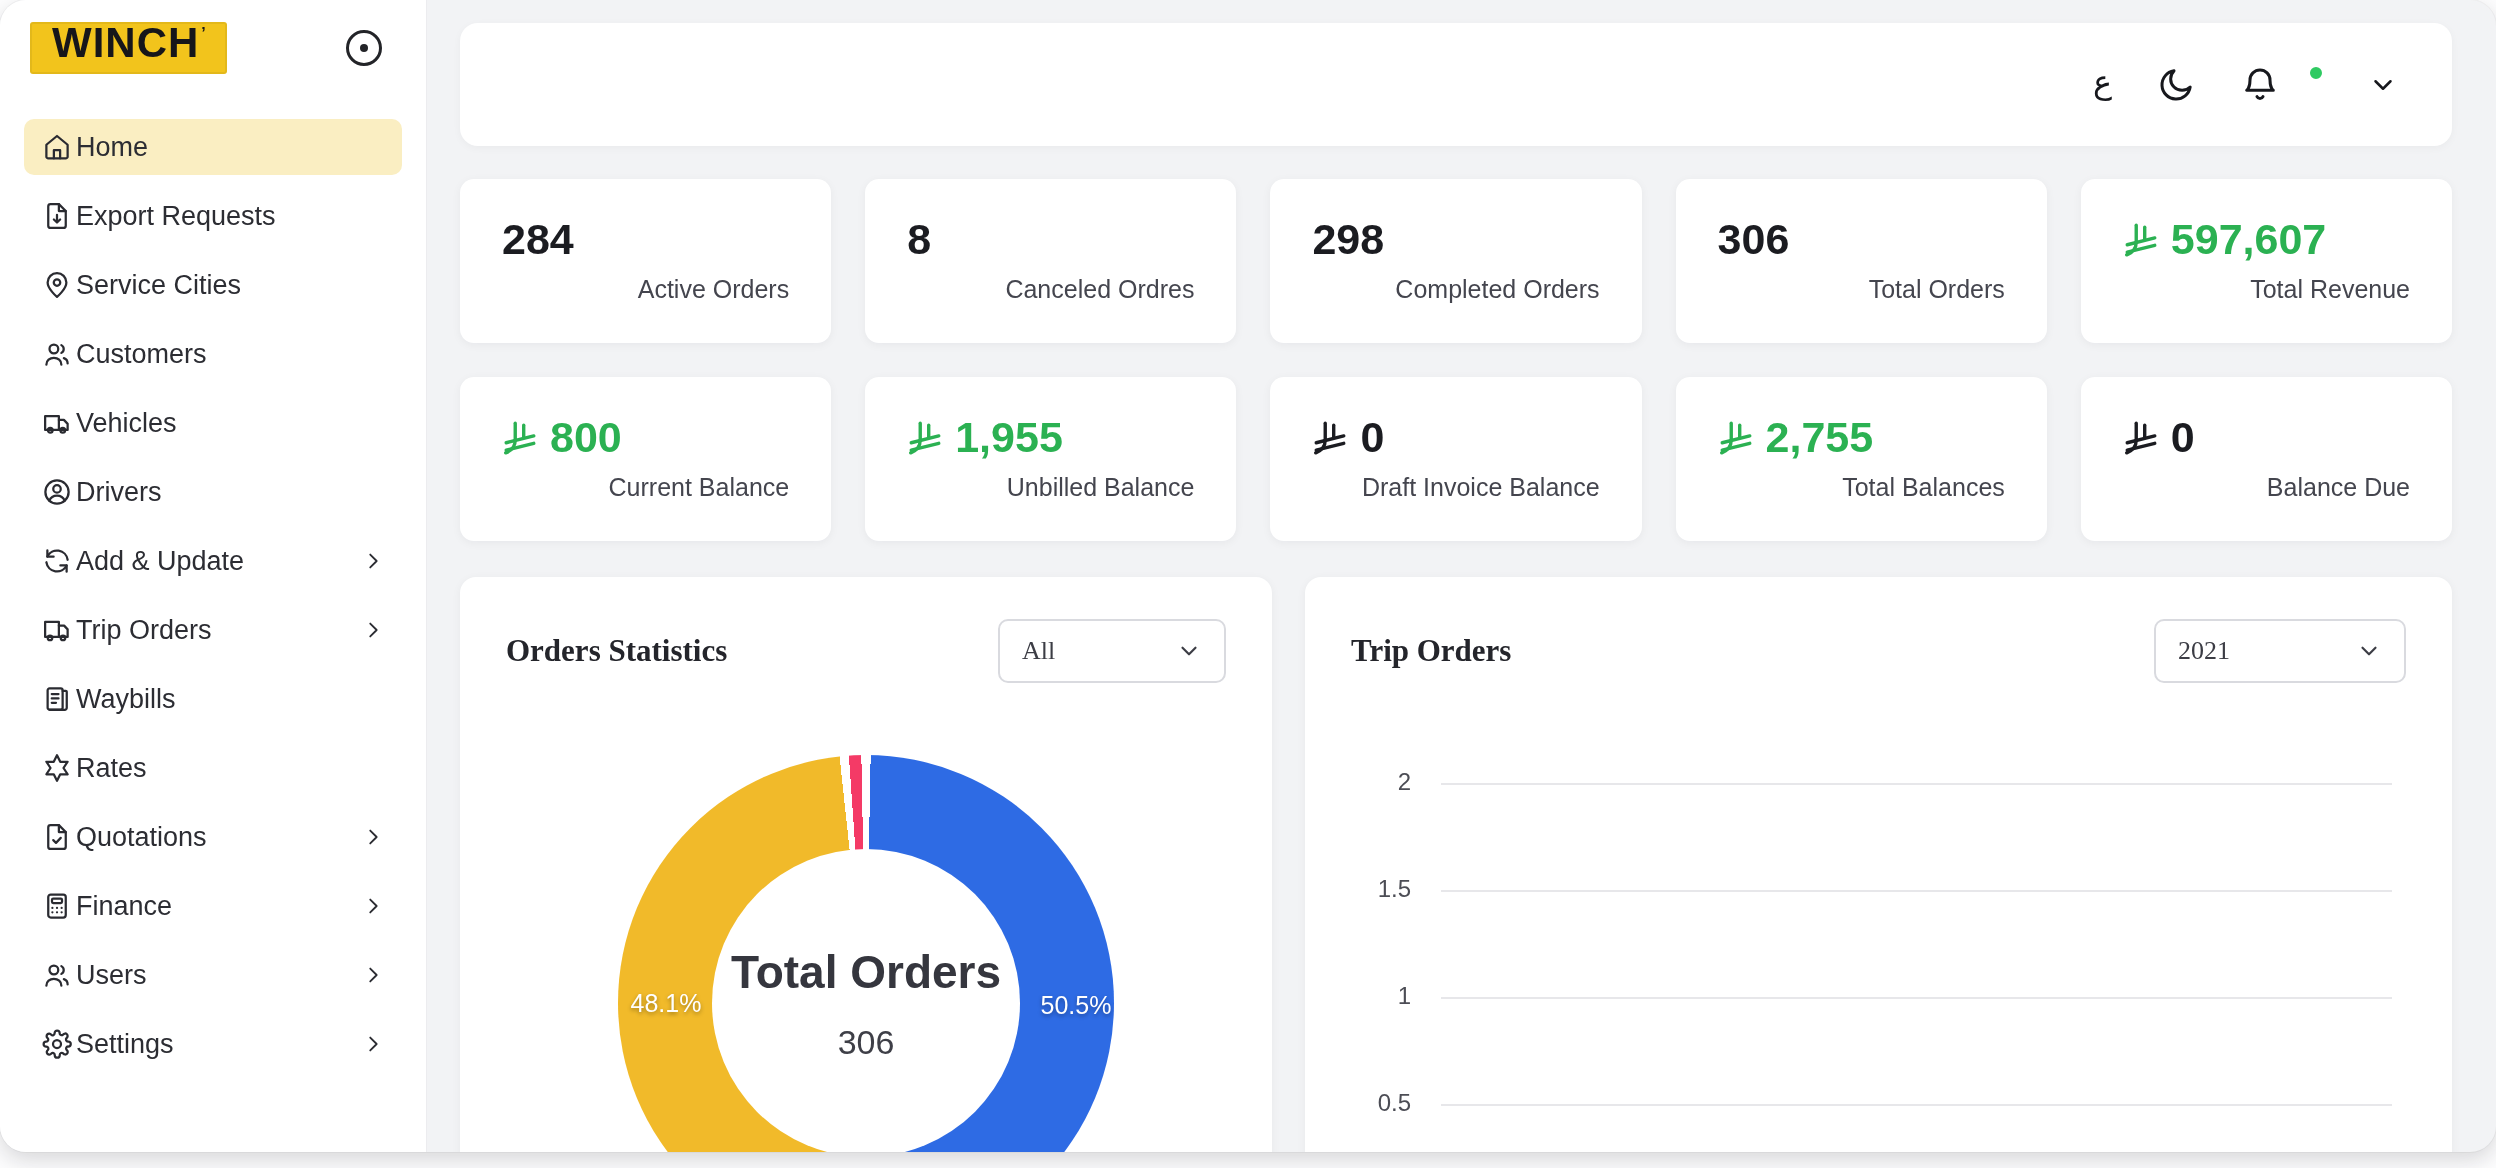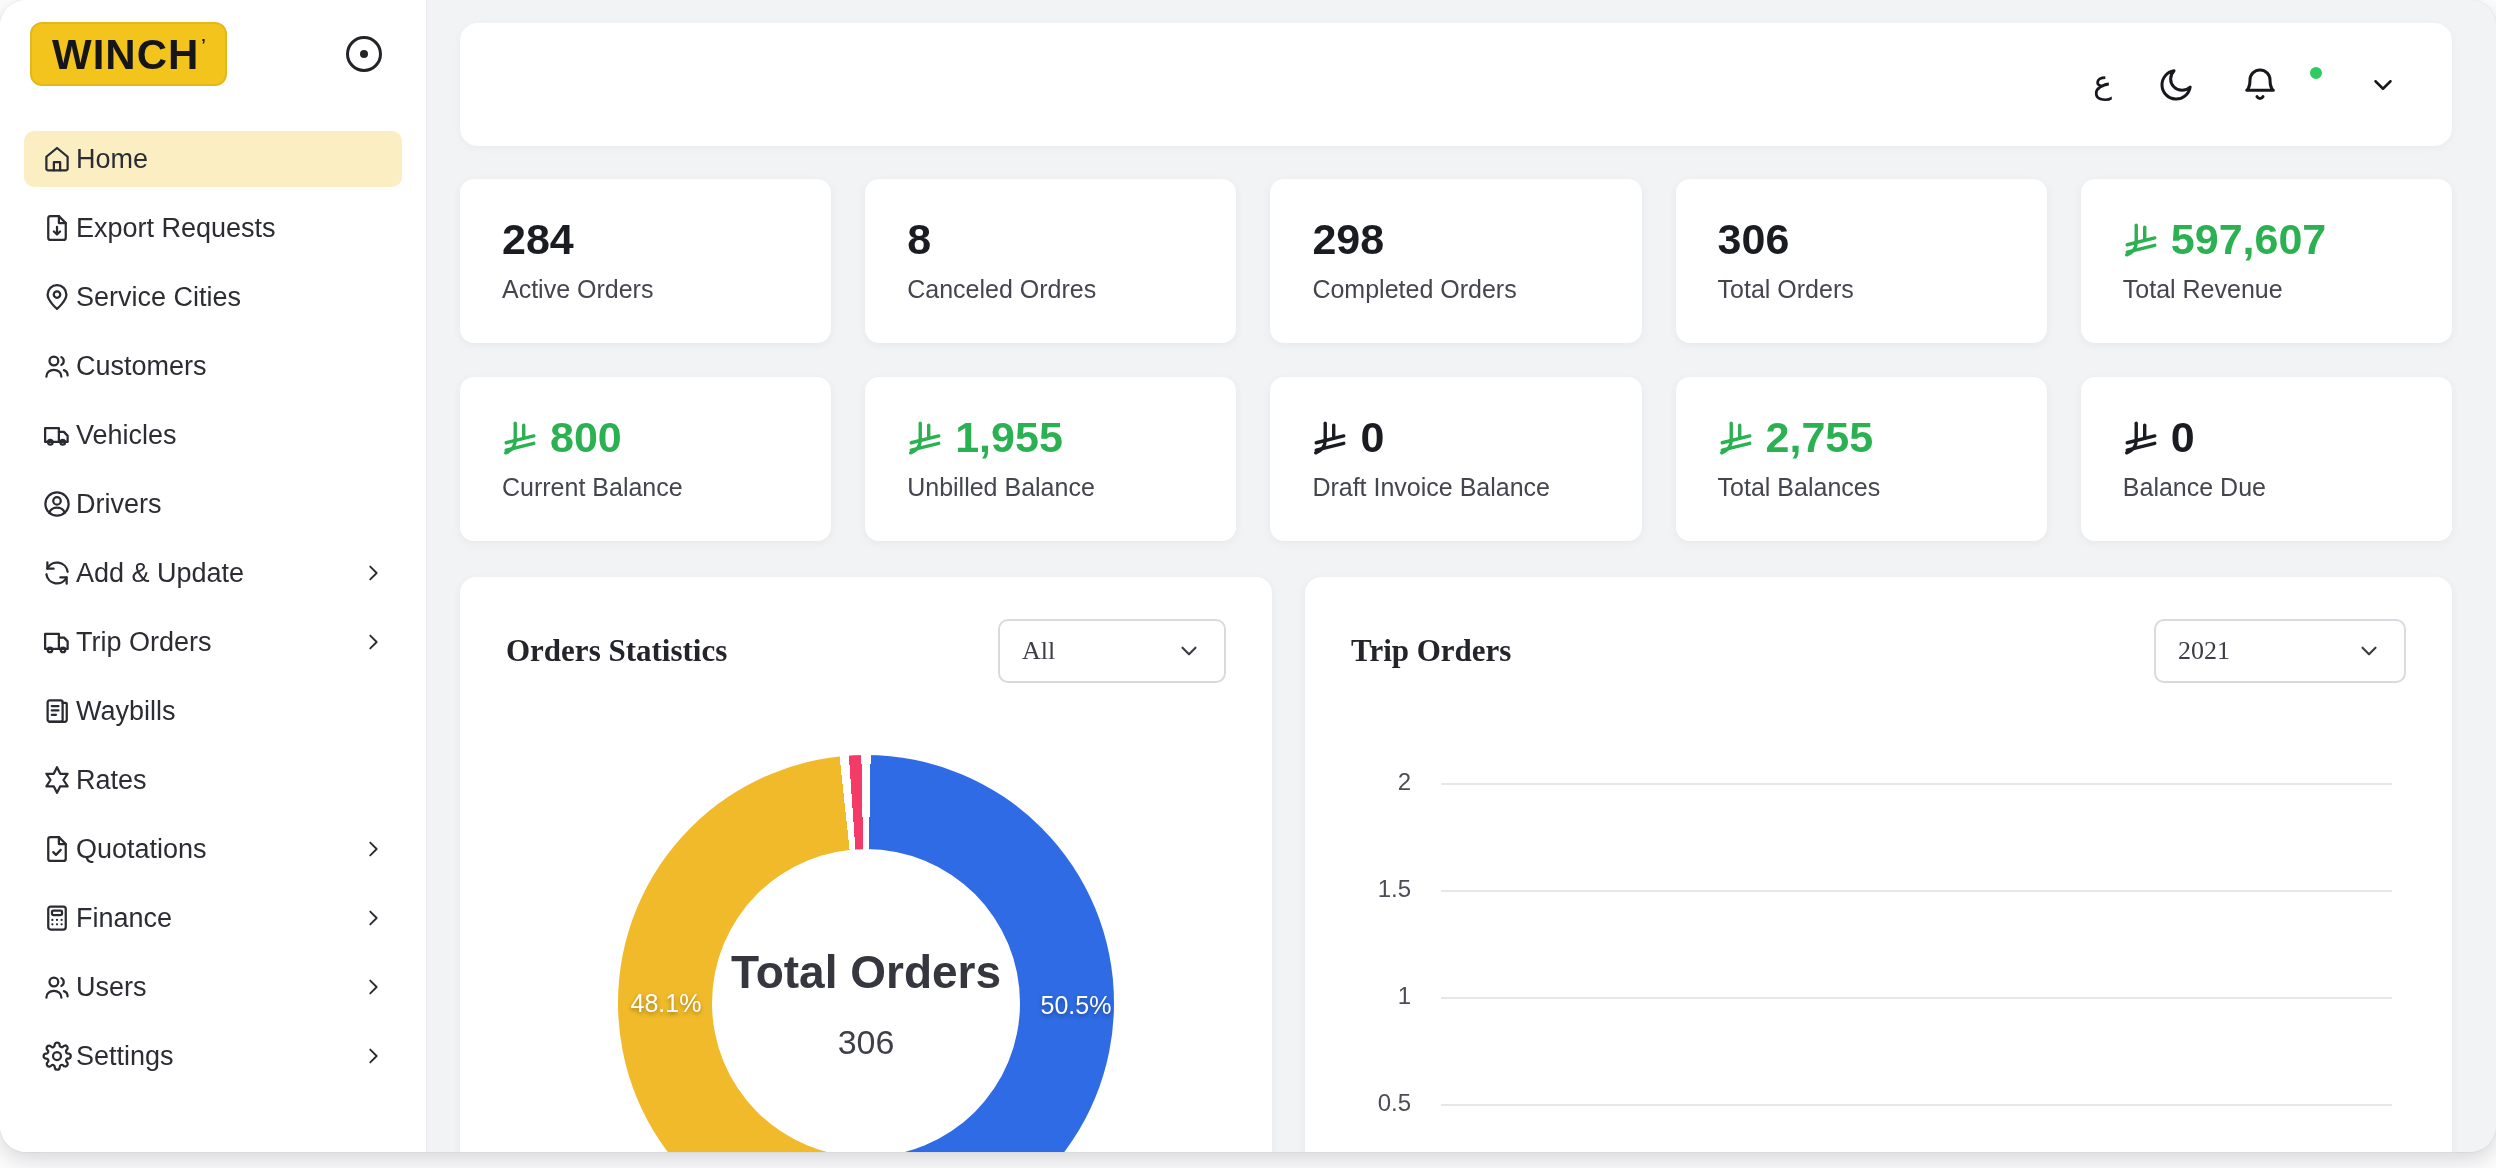--- a/index.html
+++ b/index.html
@@ -7,21 +7,21 @@
               font-family:"Liberation Sans","DejaVu Sans",sans-serif; }
   .window { position:absolute; left:0; top:0; width:2496px; height:1152px;
             border-radius:26px; overflow:hidden; display:flex; background:#f2f3f5;
             box-shadow:0 8px 22px rgba(16,18,27,.16), 0 0 0 1px rgba(16,18,27,.04); }
 
   
   .sidebar { width:427px; min-width:427px; background:#ffffff; border-right:1px solid #ececef;
              padding:22px 0 0 0; }
   .logo-row { display:flex; align-items:center; justify-content:space-between; padding:0 44px 0 30px; }
   .logo { background:#f2c41c; color:#16161a; font-weight:800; font-size:42px; letter-spacing:1px;
-          padding:12px 22px 10px 22px; border-radius:12px; line-height:1; position:relative;
+          padding:0 22px 10px 22px; border-radius:3px; line-height:1; position:relative;
           box-shadow:inset 0 0 0 2px rgba(0,0,0,.06); }
   .logo .tm { font-size:16px; position:relative; top:-18px; left:2px; }
   .side-toggle { width:36px; height:36px; border:3px solid #232428; border-radius:50%;
                  display:flex; align-items:center; justify-content:center; cursor:pointer; }
   .side-toggle::after { content:''; width:8px; height:8px; background:#232428; border-radius:50%; }
   nav { margin-top:45px; padding:0 24px; }
   .nav-item { display:flex; align-items:center; gap:4px; height:56px; padding:0 18px;
               border-radius:10px; margin-bottom:13px; color:#2c2d33; font-size:27px; cursor:pointer; }
   .nav-item.active { background:#faeec2; font-weight:500; }
   .nav-item svg { flex:0 0 auto; }
@@ -34,21 +34,21 @@
             box-shadow:0 2px 8px rgba(20,22,30,.04); }
   .lang { font-size:32px; color:#17181d; cursor:pointer; line-height:1; padding-bottom:6px; }
   .icon-btn { cursor:pointer; display:flex; align-items:center; }
   .avatar-wrap { position:relative; cursor:pointer; }
   .avatar { width:64px; height:64px; border-radius:50%;
             background:linear-gradient(180deg,#e3b9c7 0%,#d8aab4 35%,#c9b49d 60%,#bfa98e 100%); }
   .status-dot { position:absolute; right:-2px; bottom:2px; width:20px; height:20px; border-radius:50%;
                 background:#2fca62; border:4px solid #ffffff; }
 
   
-  .cards { display:grid; grid-template-columns:repeat(5,1fr); gap:34px; margin-top:33px; }
+  .cards { display:grid; grid-template-columns:repeat(5,1fr); gap:34px; margin-top:33px;text-align:right; }
   .card { background:#ffffff; border-radius:14px; height:164px; padding:30px 42px;
           display:flex; flex-direction:column; justify-content:center; gap:14px;
           box-shadow:0 2px 10px rgba(20,22,30,.05); }
   .card .value { display:flex; align-items:center; gap:12px; font-size:43px; font-weight:700;
                  color:#1b1c21; line-height:1; }
   .card .value.green { color:#2bb152; }
   .card .label { font-size:25px; color:#44454e; }
   .riyal { width:36px; height:36px; }
 
   

